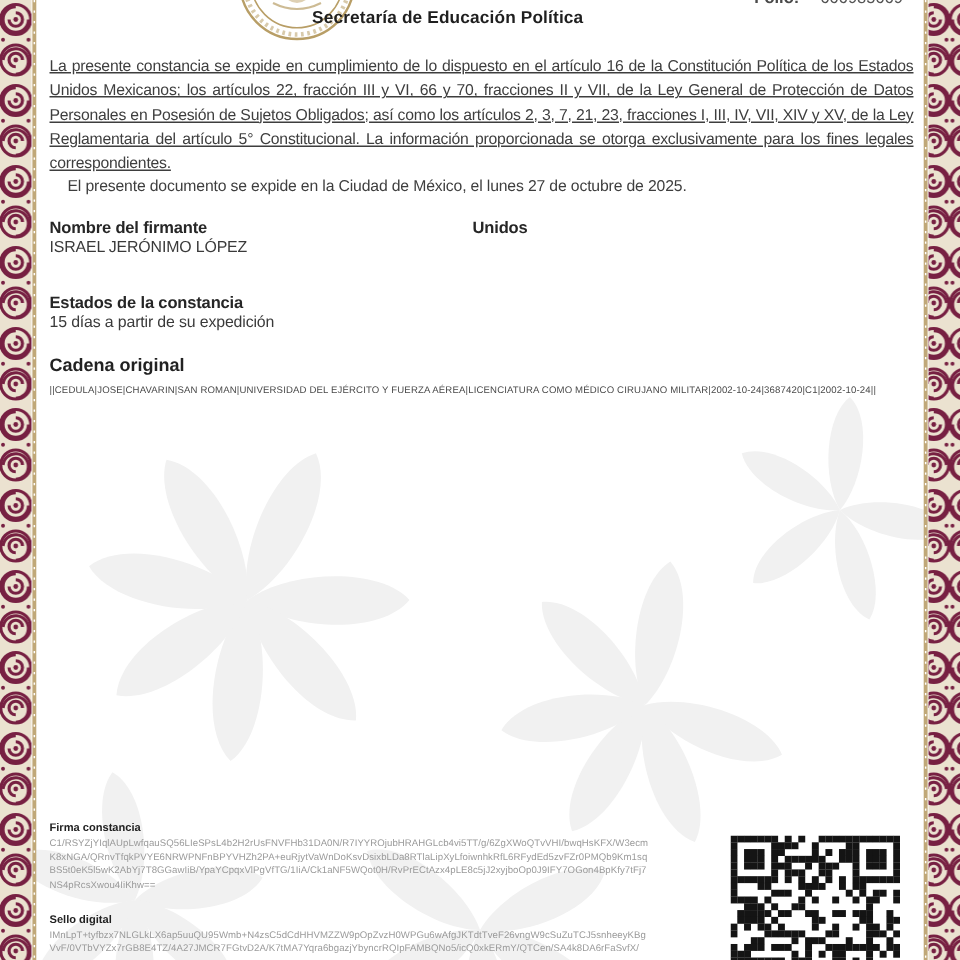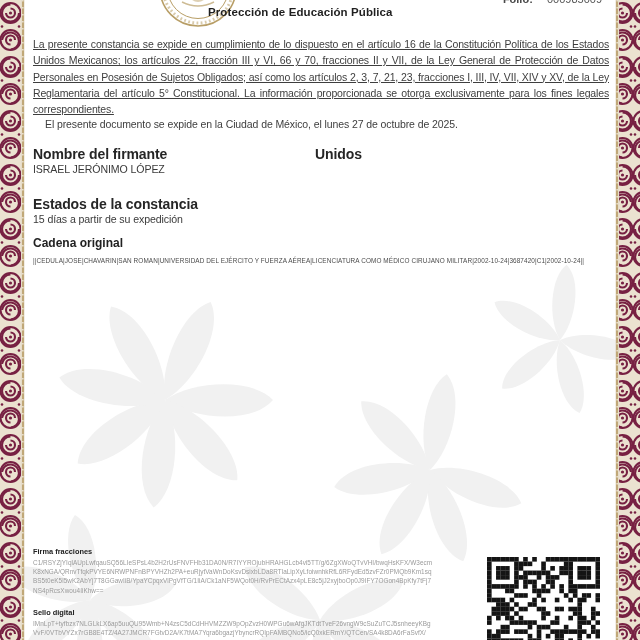--- a/index.html
+++ b/index.html
@@ -11,21 +11,21 @@
   .border-strip{position:absolute;top:0;z-index:3;}
   .border-strip.left{left:0;}
   .border-strip.right{left:612px;}
   .seal{position:absolute;left:156px;top:-54px;z-index:2;}
   .header-title{left:208px;top:6px;font-size:11.5px;font-weight:bold;color:#1f1f1f;letter-spacing:.1px;}
   .folio{left:380px;top:-7px;width:222px;text-align:right;font-size:11px;color:#555;}
   .folio b{font-weight:bold;color:#4a4a4a;}
   .legal{left:33px;top:36px;width:576px;font-size:10.5px;line-height:16.3px;
          letter-spacing:-0.15px;color:#3e3e3e;text-align:justify;text-decoration:underline;}
   .issue{left:33px;top:118px;width:576px;font-size:10.5px;color:#3e3e3e;letter-spacing:-0.1px;padding-left:12px;}
-  .field-label{font-size:14px;font-weight:bold;color:#262626;letter-spacing:-0.1px;}
+  .field-label{font-size:11px;font-weight:bold;color:#262626;letter-spacing:-0.1px;}
   .field-value{font-size:10.6px;color:#3a3a3a;letter-spacing:-0.1px;margin-top:1px;}
   .signer-block{left:33px;top:146px;width:270px;}
   .cargo-block{left:315px;top:146px;width:295px;}
   .validity-block{left:33px;top:196px;width:400px;}
   .chain-block{left:33px;top:236px;width:575px;}
   .chain-label{font-size:12px;font-weight:bold;color:#222;}
   .chain-value{font-size:6.4px;color:#4a4a4a;margin-top:7px;white-space:nowrap;letter-spacing:.1px;}
   .sig-block{left:33px;top:547px;width:430px;}
   .seal-block{left:33px;top:608px;width:440px;}
   .small-label{font-size:7.4px;font-weight:bold;color:#222;}
@@ -136,21 +136,21 @@
   </svg>
 
   <svg class="seal" width="84" height="84" viewBox="0 0 84 84" aria-hidden="true">
     <circle cx="42" cy="42" r="38" fill="#ffffff" stroke="#b89e66" stroke-width="1.6"></circle>
     <circle cx="42" cy="42" r="35" fill="none" stroke="#b89e66" stroke-width="3" stroke-dasharray="1.8,2.4" opacity="0.55"></circle>
     <circle cx="42" cy="42" r="30.5" fill="none" stroke="#b89e66" stroke-width="1"></circle>
     <path d="M30 46 q12 -14 24 0 q-5 10 -12 10 q-7 0 -12 -10 Z" fill="#c3aa74" opacity="0.55"></path>
     <path d="M26 56 q16 8 32 0" fill="none" stroke="#b89e66" stroke-width="1.4" opacity="0.7"></path>
   </svg>
 
-  <div class="abs z header-title">Protección de Educación Pública</div>
+  <div class="abs z header-title">Secretaría de Educación Política</div>
 
   <div class="abs z folio">
     <b>Folio:</b>
     <span style="display:inline-block;width:8px;"></span>
     <span>000985009</span>
   </div>
 
   <div class="abs z legal">La presente constancia se expide en cumplimiento de lo dispuesto en el artículo 16 de la Constitución Política de los Estados Unidos Mexicanos; los artículos 22, fracción III y VI, 66 y 70, fracciones II y VII, de la Ley General de Protección de Datos Personales en Posesión de Sujetos Obligados; así como los artículos 2, 3, 7, 21, 23, fracciones I, III, IV, VII, XIV y XV, de la Ley Reglamentaria del artículo 5° Constitucional. La información proporcionada se otorga exclusivamente para los fines legales correspondientes.</div>
 
   <div class="abs z issue">El presente documento se expide en la Ciudad de México, el lunes 27 de octubre de 2025.</div>
@@ -167,21 +167,21 @@
     <div class="field-label">Estados de la constancia</div>
     <div class="field-value">15 días a partir de su expedición</div>
   </div>
 
   <div class="abs z chain-block">
     <div class="chain-label">Cadena original</div>
     <div class="chain-value">||CEDULA|JOSE|CHAVARIN|SAN ROMAN|UNIVERSIDAD DEL EJÉRCITO Y FUERZA AÉREA|LICENCIATURA COMO MÉDICO CIRUJANO MILITAR|2002-10-24|3687420|C1|2002-10-24||</div>
   </div>
 
   <div class="abs z sig-block">
-    <div class="small-label">Firma fracciones</div>
+    <div class="small-label">Firma constancia</div>
     <div class="mono-lines">C1/RSYZjYIqlAUpLwfqauSQ56LIeSPsL4b2H2rUsFNVFHb31DA0N/R7IYYROjubHRAHGLcb4vi5TT/g/6ZgXWoQTvVHI/bwqHsKFX/W3ecm
 K8xNGA/QRnvTfqkPVYE6NRWPNFnBPYVHZh2PA+euRjytVaWnDoKsvDsixbLDa8RTlaLipXyLfoiwnhkRfL6RFydEd5zvFZr0PMQb9Km1sq
 BS5t0eK5l5wK2AbYj7T8GGawIiB/YpaYCpqxVlPgVfTG/1IiA/Ck1aNF5WQot0H/RvPrECtAzx4pLE8c5jJ2xyjboOp0J9IFY7OGon4BpKfy7tFj7
 NS4pRcsXwou4IiKhw==</div>
   </div>
 
   <div class="qr" aria-hidden="true"><svg width="113" height="113" viewBox="0 0 113 113">
         <rect width="113" height="113" fill="#ffffff"></rect>
         <rect x="0.00" y="0.00" width="4.62" height="4.62" fill="#141414"></rect>
         <rect x="4.52" y="0.00" width="4.62" height="4.62" fill="#141414"></rect>

